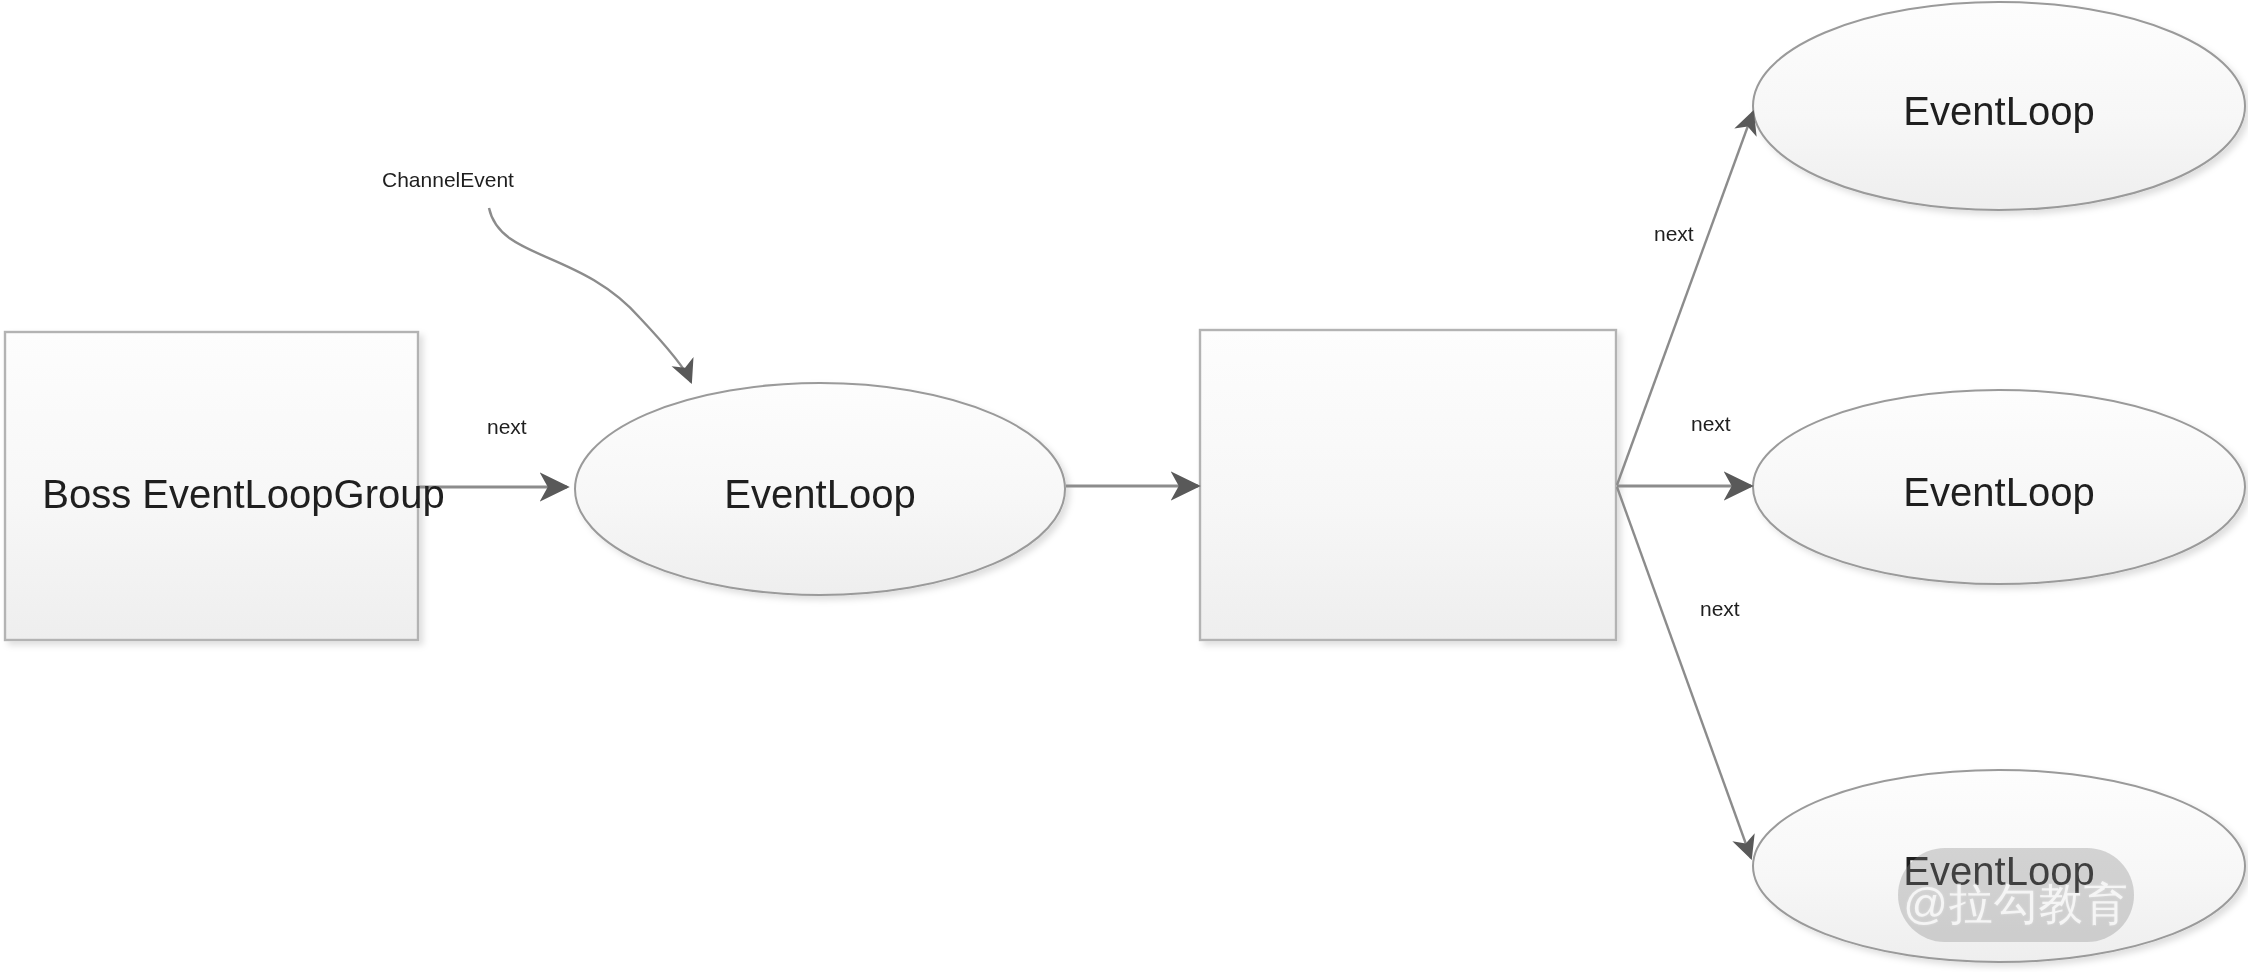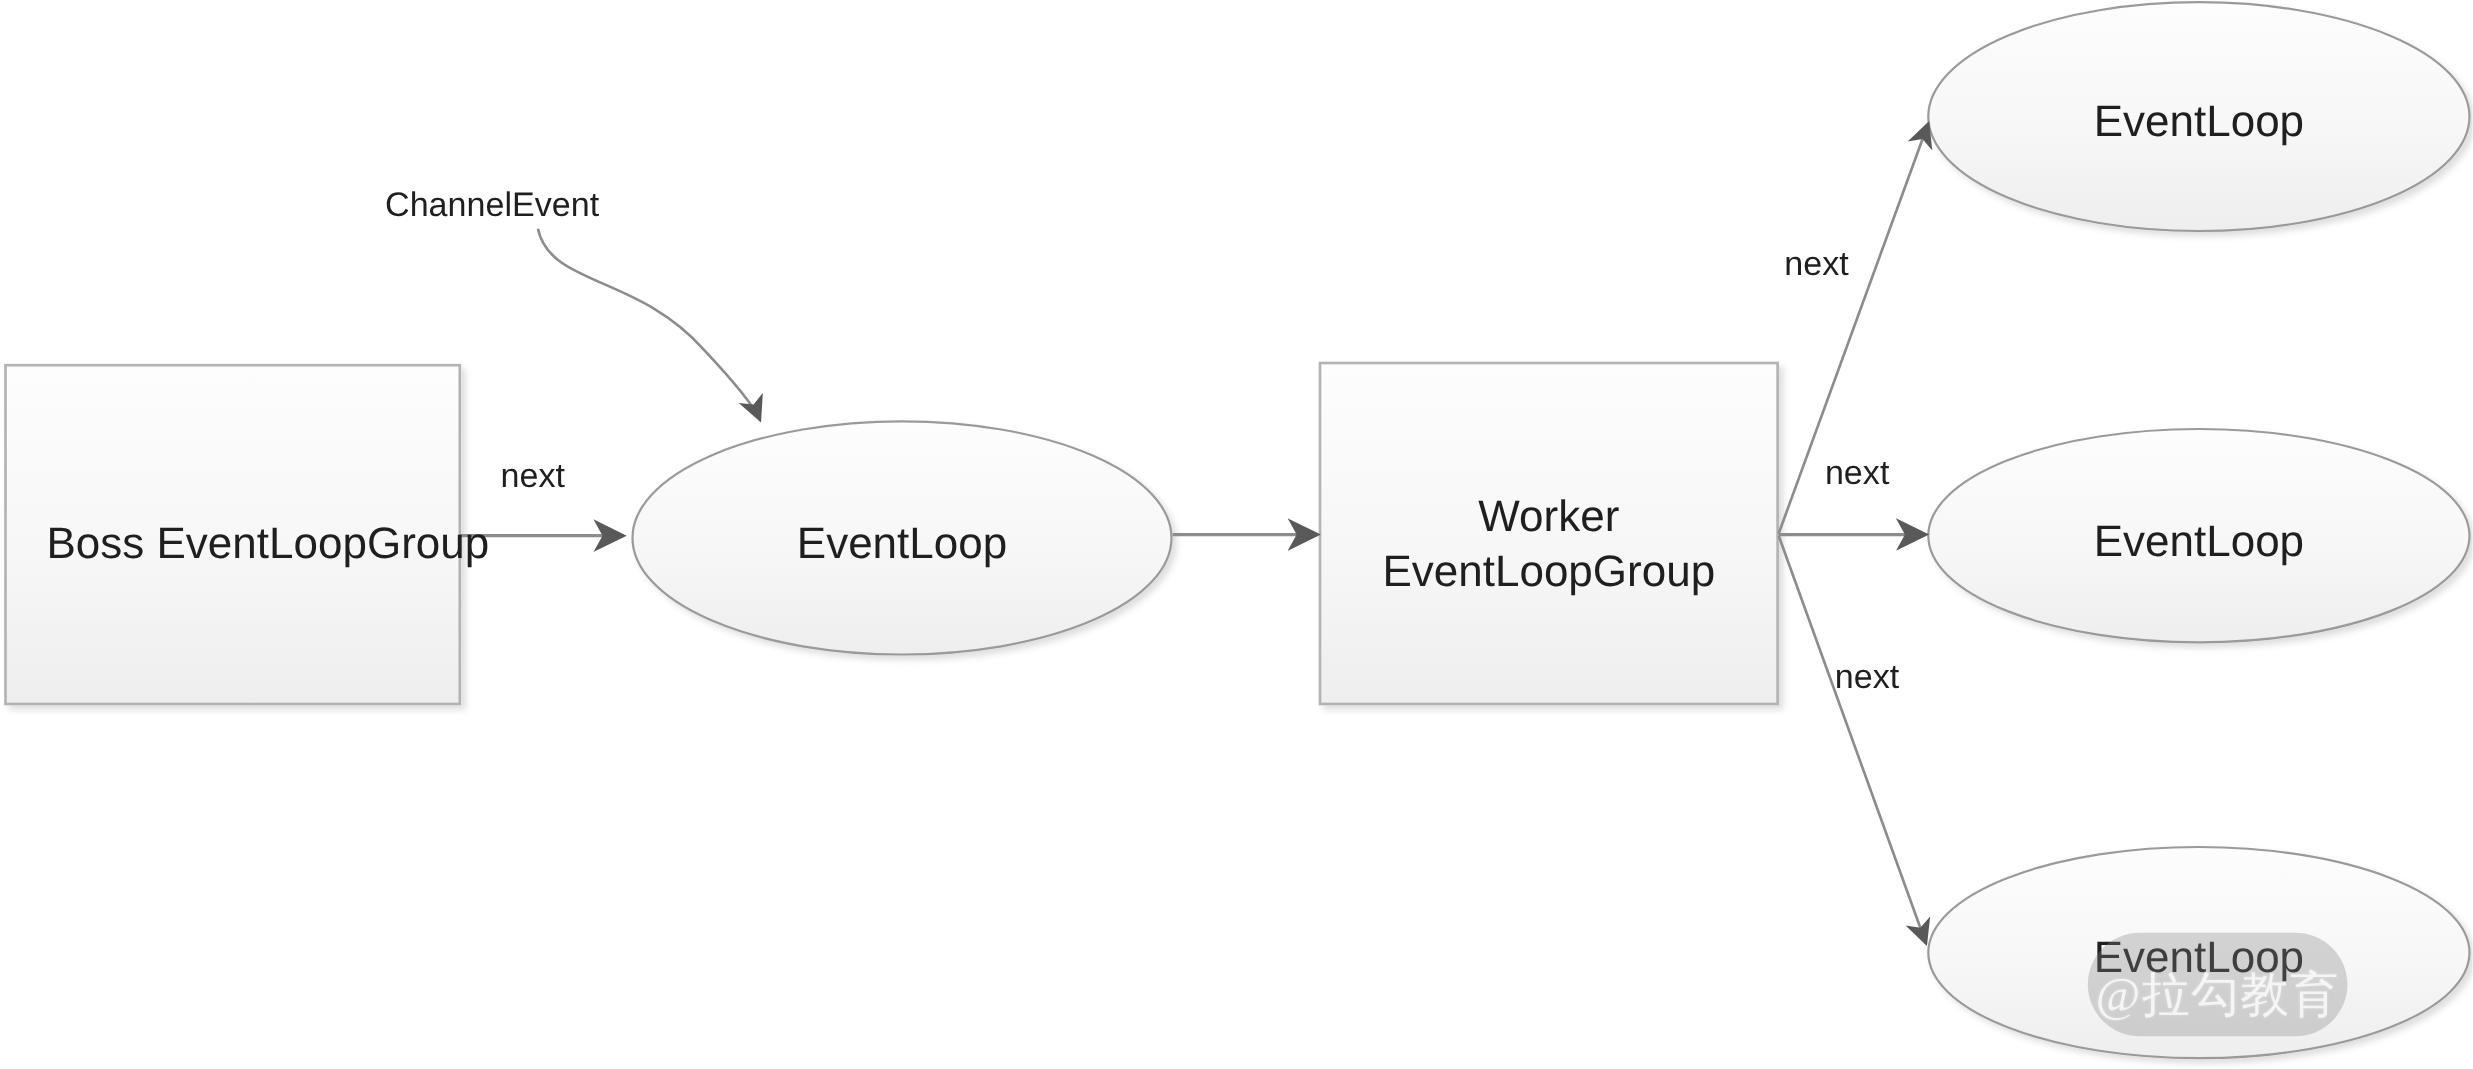--- a/index.html
+++ b/index.html
@@ -30,39 +30,40 @@
     font-size: 40px;
     font-family: "Liberation Sans", sans-serif;
     text-align: center;
     line-height: 1.24;
     white-space: pre-line;
     pointer-events: none;
   }
   .edge-label {
     position: absolute;
     color: #1f1f1f;
-    font-size: 31px;
+    font-size: 21px;
     font-family: "Liberation Sans", sans-serif;
     white-space: nowrap;
+    margin-left: 32px;
   }
   .watermark {
     position: absolute;
     left: 1898px;
     top: 848px;
     width: 236px;
     height: 94px;
     border-radius: 47px;
     background: rgba(130,130,130,0.32);
     display: flex;
     align-items: flex-end;
     justify-content: center;
     overflow: hidden;
   }
   .watermark-text {
-    font-family: Liberation Serif, serif;
+    font-family: Liberation Sans, sans-serif;
     font-size: 44px;
     color: rgba(255,255,255,0.72);
     letter-spacing: 1px;
     padding-bottom: 8px;
     text-shadow: 0 0 3px rgba(255,255,255,0.35);
   }
 </style>
 </head>
 <body>
 
@@ -129,22 +130,20 @@
 
     <g>
       <line x1="1617" y1="487" x2="1751" y2="858" stroke="#8c8c8c" stroke-width="2.4" marker-end="url(#arrowOpen)"></line>
     </g>
   </svg>
 
   <div class="node-label" style="left:5px; top:470px; width:413px;padding-left:32px;">Boss EventLoopGroup</div>
 
   <div class="node-label" style="left:575px; top:470px; width:490px;">EventLoop</div>
 
-  <div class="node-label" style="left:1200px; top:446px; width:416px;">Worker
-EventLoopGroup</div>
 
   <div class="node-label" style="left:1753px; top:87px; width:492px;">EventLoop</div>
 
   <div class="node-label" style="left:1753px; top:468px; width:492px;">EventLoop</div>
 
   <div class="node-label" style="left:1753px; top:847px; width:492px;">EventLoop</div>
 
   <div class="edge-label" style="left:455px; top:415px;">next</div>
 
   <div class="edge-label" style="left:350px; top:168px;">ChannelEvent</div>

